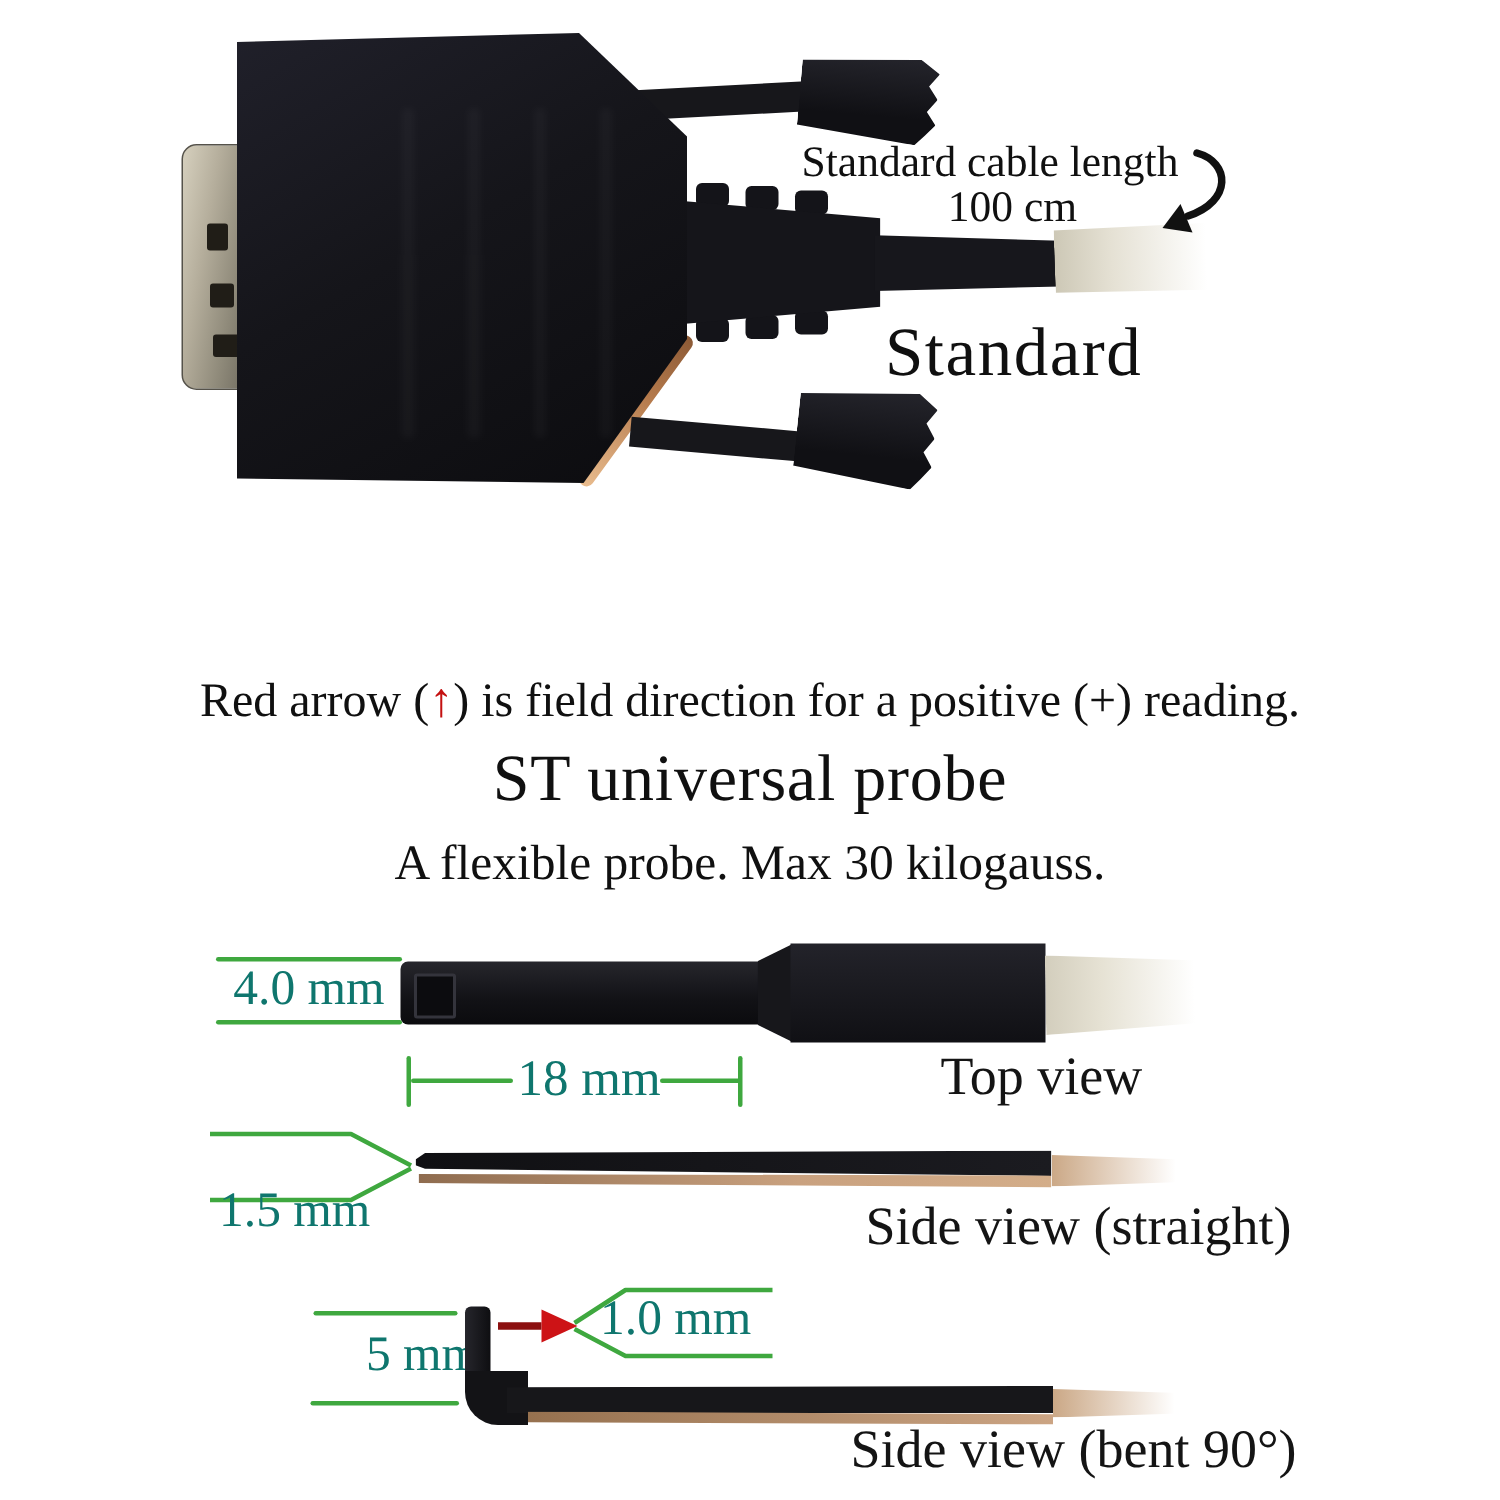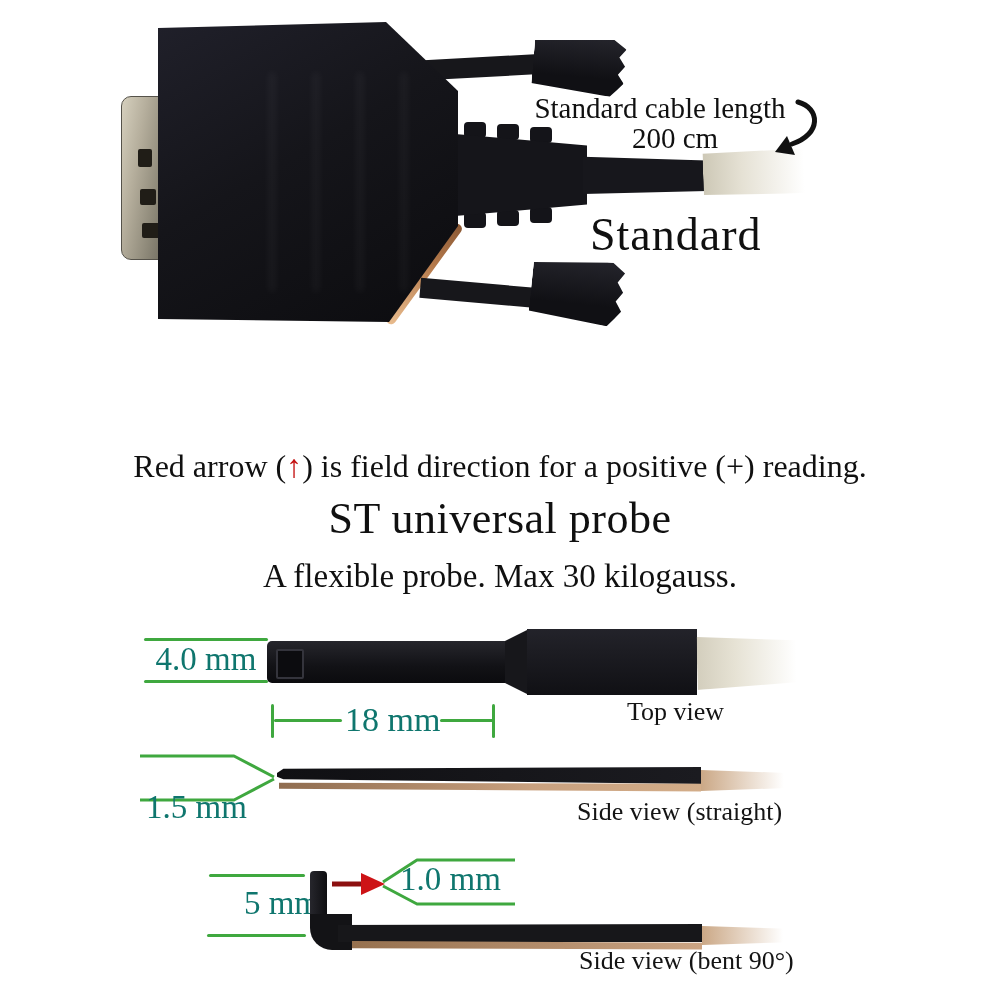--- a/index.html
+++ b/index.html
@@ -2,21 +2,21 @@
 <html><head>
 <meta charset="utf-8">
 <style>
   html,body{margin:0;padding:0;background:#ffffff;}
   #stage{position:relative;width:1000px;height:1000px;background:#ffffff;overflow:hidden;
          font-family:Liberation Serif, serif;color:#101010;}
   .abs{position:absolute;}
   .gline{position:absolute;background:#3fa83f;height:3px;border-radius:2px;}
   .gtick{position:absolute;background:#3fa83f;width:3px;border-radius:2px;}
   .dim-text{position:absolute;font-size:33px;color:#0f766e;white-space:nowrap;line-height:1;}
-  .view-label{position:absolute;font-size:26px;color:#141414;white-space:nowrap;line-height:1;}
+  .view-label{position:absolute;font-size:36px;color:#141414;white-space:nowrap;line-height:1;}
   .blk{background:#17171b;}
   .center-text{position:absolute;left:0;width:1000px;text-align:center;line-height:1;}
   .plug{background:linear-gradient(to bottom,#24242b,#101014 70%);
         clip-path:polygon(0 12%,86% 0,100% 15%,93% 30%,100% 45%,93% 60%,100% 75%,93% 88%,86% 100%,0 88%);
         border-radius:6px;}
   .ribbump{position:absolute;width:22px;height:16px;background:#141419;border-radius:4px;}
 </style>
 </head>
 <body>
 
@@ -55,21 +55,21 @@
 
   <div class="abs" style="left:158px;top:22px;width:300px;height:300px;z-index:2;
               clip-path:polygon(0 2%,76% 0,100% 23%,100% 68%,77% 100%,0 99%);
               background:linear-gradient(150deg,#20202a 0%,#15151a 45%,#0c0c0f 100%);">
     <div class="abs" style="left:110px;top:50px;width:150px;height:220px;opacity:.5;filter:blur(3px);
                 background:repeating-linear-gradient(90deg,rgba(255,255,255,.07) 0 8px,rgba(255,255,255,0) 8px 44px);"></div>
     <div class="abs" style="left:222px;top:30px;width:96px;height:3px;background:rgba(205,205,215,.35);transform:rotate(45deg);"></div>
   </div>
 
   <div class="abs" style="left:498px;top:94px;width:324px;text-align:center;font-size:29px;line-height:1;z-index:3;">Standard cable length</div>
-  <div class="abs" style="left:575px;top:124px;width:200px;text-align:center;font-size:29px;line-height:1;z-index:3;">200 cm</div>
+  <div class="abs" style="left:575px;top:124px;width:200px;text-align:center;font-size:29px;line-height:1;z-index:3;">100 cm</div>
   <div class="abs" style="left:590px;top:212px;font-size:46px;letter-spacing:1px;line-height:1;z-index:3;">Standard</div>
 
   <svg class="abs" style="left:768px;top:98px;z-index:3;" width="58" height="62" viewBox="0 0 58 62">
     <path d="M30,4 C52,10 54,36 24,46" fill="none" stroke="#111111" stroke-width="5" stroke-linecap="round"></path>
     <polygon points="7,54 19,38 27,57" fill="#111111"></polygon>
   </svg>
 
   <div class="center-text" style="top:450px;font-size:32px;">
     <span>Red arrow (</span><span style="color:#c41111;font-weight:bold;">↑</span><span>) is field direction for a positive (+) reading.</span>
   </div>
@@ -137,15 +137,15 @@
     <line x1="3" y1="13" x2="32" y2="13" stroke="#8c1010" stroke-width="5"></line>
     <polygon points="32,2 56,13 32,24" fill="#cd1316"></polygon>
   </svg>
 
   <svg class="abs" style="left:381px;top:852px;" width="136" height="56" viewBox="0 0 136 56">
     <path d="M2,30 L36,8 H134" fill="none" stroke="#3fa83f" stroke-width="3" stroke-linejoin="round"></path>
     <path d="M2,34 L36,52 H134" fill="none" stroke="#3fa83f" stroke-width="3" stroke-linejoin="round"></path>
   </svg>
   <div class="dim-text" style="left:400px;top:863px;">1.0 mm</div>
 
-  <div class="view-label" style="left:567px;top:948px;margin-left:12px;">Side view (bent 90°)</div>
+  <div class="view-label" style="left:567px;top:948px;">Side view (bent 90°)</div>
 
 </div>
 
 </body></html>

